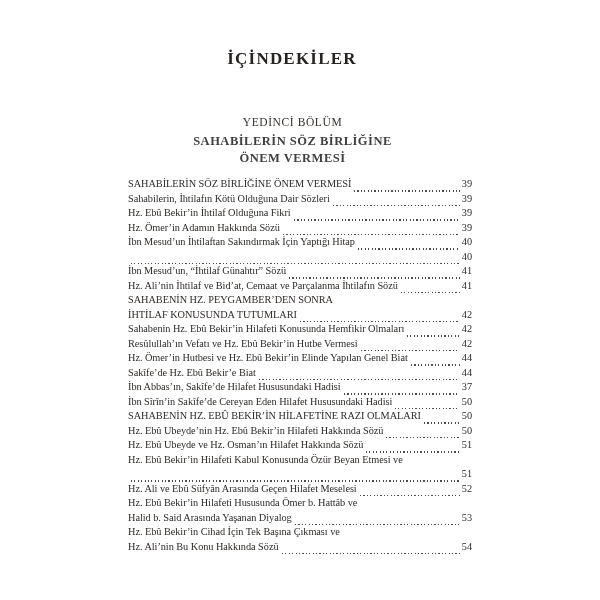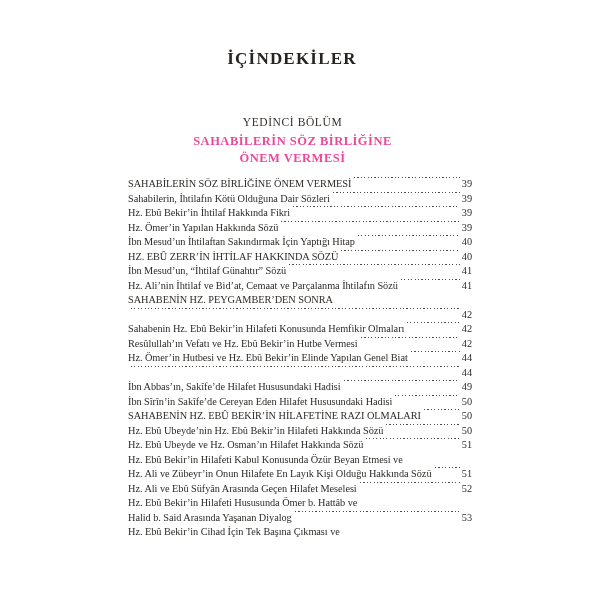--- a/index.html
+++ b/index.html
@@ -41,31 +41,31 @@
     font-size: 11.5px;
     letter-spacing: 0.6px;
     color: #35312d;
     margin-bottom: 5px;
   }
   .chapter-title {
     font-size: 12.5px;
     font-weight: bold;
     letter-spacing: 0.5px;
     line-height: 16.5px;
-    color: #ec4899;
+    color: #404040;
   }
   .toc {
     position: absolute;
     top: 177px;
     left: 128px;
     width: 344px;
   }
   .toc-row {
     display: flex;
-    align-items: flex-start;
+    align-items: flex-end;
     height: 14.5px;
     font-size: 10.3px;
     line-height: 14.5px;
     letter-spacing: -0.05px;
     white-space: nowrap;
   }
   .toc-text {
     flex: 0 1 auto;
     overflow: hidden;
   }
@@ -103,79 +103,80 @@
         <span class="toc-text">SAHABİLERİN SÖZ BİRLİĞİNE ÖNEM VERMESİ</span>
         <span class="toc-dots"></span>
         <span class="toc-page">39</span>
       </div>
       <div class="toc-row">
         <span class="toc-text">Sahabilerin, İhtilafın Kötü Olduğuna Dair Sözleri</span>
         <span class="toc-dots"></span>
         <span class="toc-page">39</span>
       </div>
       <div class="toc-row">
-        <span class="toc-text">Hz. Ebû Bekir’in İhtilaf Hakkında Fikri</span>
-        <span class="toc-dots"></span>
-        <span class="toc-page">39</span>
-      </div>
-      <div class="toc-row">
-        <span class="toc-text">Hz. Ömer’in Yapılan Hakkında Sözü</span>
+        <span class="toc-text">Hz. Ebû Bekir’in İhtilaf Olduğuna Fikri</span>
+        <span class="toc-dots"></span>
+        <span class="toc-page">39</span>
+      </div>
+      <div class="toc-row">
+        <span class="toc-text">Hz. Ömer’in Adamın Hakkında Sözü</span>
         <span class="toc-dots"></span>
         <span class="toc-page">39</span>
       </div>
       <div class="toc-row">
         <span class="toc-text">İbn Mesud’un İhtilaftan Sakındırmak İçin Yaptığı Hitap</span>
         <span class="toc-dots"></span>
         <span class="toc-page">40</span>
       </div>
       <div class="toc-row">
-        <span class="toc-text">HZ. EBÛ ZERR’İN İHTİLAF HAKKINDA SÖZÜ</span>
         <span class="toc-dots"></span>
         <span class="toc-page">40</span>
       </div>
       <div class="toc-row">
         <span class="toc-text">İbn Mesud’un, “İhtilaf Günahtır” Sözü</span>
         <span class="toc-dots"></span>
         <span class="toc-page">41</span>
       </div>
       <div class="toc-row">
         <span class="toc-text">Hz. Ali’nin İhtilaf ve Bid’at, Cemaat ve Parçalanma İhtilafın Sözü</span>
         <span class="toc-dots"></span>
         <span class="toc-page">41</span>
       </div>
       <div class="toc-row">
         <span class="toc-text">SAHABENİN HZ. PEYGAMBER’DEN SONRA</span>
       </div>
       <div class="toc-row">
+        <span class="toc-text">İHTİLAF KONUSUNDA TUTUMLARI</span>
         <span class="toc-dots"></span>
         <span class="toc-page">42</span>
       </div>
       <div class="toc-row">
         <span class="toc-text">Sahabenin Hz. Ebû Bekir’in Hilafeti Konusunda Hemfikir Olmaları</span>
         <span class="toc-dots"></span>
         <span class="toc-page">42</span>
       </div>
       <div class="toc-row">
         <span class="toc-text">Resûlullah’ın Vefatı ve Hz. Ebû Bekir’in Hutbe Vermesi</span>
         <span class="toc-dots"></span>
         <span class="toc-page">42</span>
       </div>
       <div class="toc-row">
         <span class="toc-text">Hz. Ömer’in Hutbesi ve Hz. Ebû Bekir’in Elinde Yapılan Genel Biat</span>
         <span class="toc-dots"></span>
         <span class="toc-page">44</span>
       </div>
       <div class="toc-row">
+        <span class="toc-text">Sakîfe’de Hz. Ebû Bekir’e Biat</span>
         <span class="toc-dots"></span>
         <span class="toc-page">44</span>
       </div>
       <div class="toc-row">
         <span class="toc-text">İbn Abbas’ın, Sakîfe’de Hilafet Hususundaki Hadisi</span>
         <span class="toc-dots"></span>
-        <span class="toc-page">49</span>
+        <span class="toc-page">37</span>
       </div>
       <div class="toc-row">
         <span class="toc-text">İbn Sîrîn’in Sakîfe’de Cereyan Eden Hilafet Hususundaki Hadisi</span>
         <span class="toc-dots"></span>
         <span class="toc-page">50</span>
       </div>
       <div class="toc-row">
         <span class="toc-text">SAHABENİN HZ. EBÛ BEKİR’İN HİLAFETİNE RAZI OLMALARI</span>
         <span class="toc-dots"></span>
         <span class="toc-page">50</span>
@@ -187,34 +188,38 @@
       </div>
       <div class="toc-row">
         <span class="toc-text">Hz. Ebû Ubeyde ve Hz. Osman’ın Hilafet Hakkında Sözü</span>
         <span class="toc-dots"></span>
         <span class="toc-page">51</span>
       </div>
       <div class="toc-row">
         <span class="toc-text">Hz. Ebû Bekir’in Hilafeti Kabul Konusunda Özür Beyan Etmesi ve</span>
       </div>
       <div class="toc-row">
-        <span class="toc-text">Hz. Ali ve Zübeyr’in Onun Hilafete En Layık Kişi Olduğu Hakkında Sözü</span>
         <span class="toc-dots"></span>
         <span class="toc-page">51</span>
       </div>
       <div class="toc-row">
         <span class="toc-text">Hz. Ali ve Ebû Süfyân Arasında Geçen Hilafet Meselesi</span>
         <span class="toc-dots"></span>
         <span class="toc-page">52</span>
       </div>
       <div class="toc-row">
         <span class="toc-text">Hz. Ebû Bekir’in Hilafeti Hususunda Ömer b. Hattâb ve</span>
       </div>
       <div class="toc-row">
         <span class="toc-text">Halid b. Said Arasında Yaşanan Diyalog</span>
         <span class="toc-dots"></span>
         <span class="toc-page">53</span>
       </div>
       <div class="toc-row">
         <span class="toc-text">Hz. Ebû Bekir’in Cihad İçin Tek Başına Çıkması ve</span>
+      </div>
+      <div class="toc-row">
+        <span class="toc-text">Hz. Ali’nin Bu Konu Hakkında Sözü</span>
+        <span class="toc-dots"></span>
+        <span class="toc-page">54</span>
       </div>
     </div>
 </div>
 
 </body></html>

